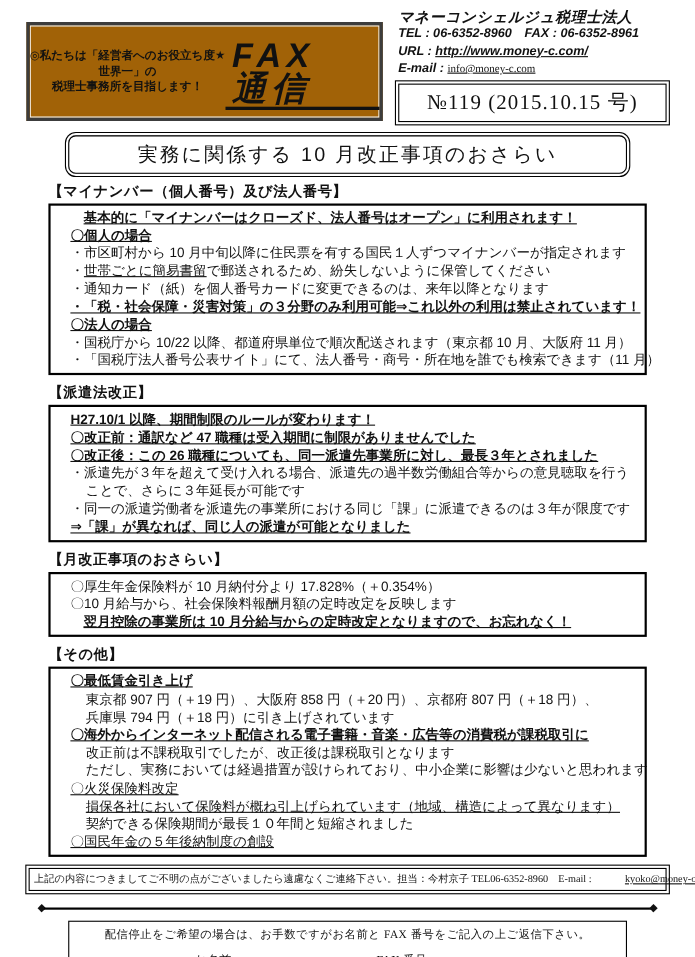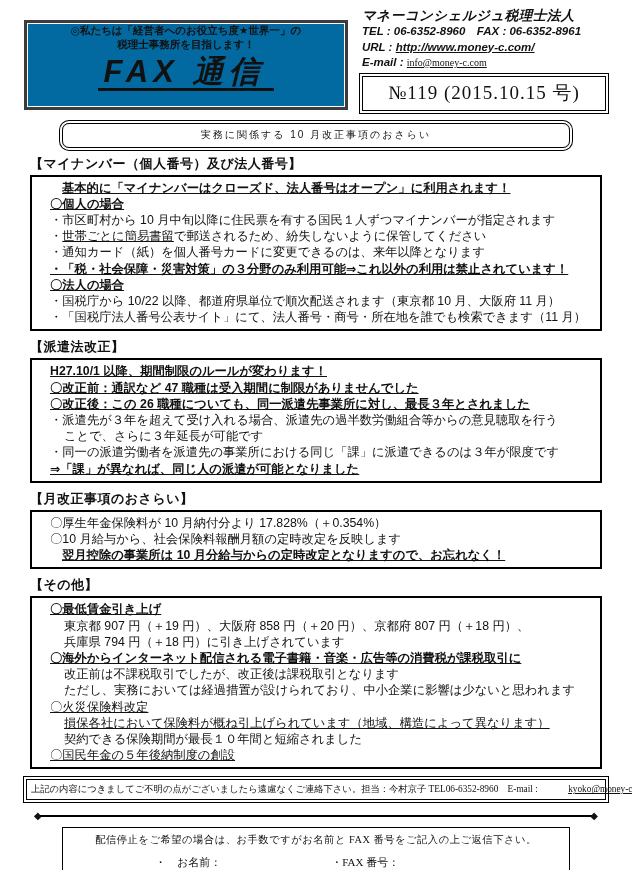--- a/index.html
+++ b/index.html
@@ -4,47 +4,47 @@
 <style>
   html,body{margin:0;padding:0;background:#fff;}
   .page{
     position:relative;width:632px;height:870px;margin:0 auto;background:#ffffff;
     font-family:"Liberation Sans","DejaVu Sans",sans-serif;color:#111;
     box-sizing:border-box;padding:7px 24px 0 24px;overflow:hidden;
   }
   
   .header-row{display:flex;align-items:flex-start;gap:14px;}
   .logo-box{
-    flex:0 0 318px;margin-top:13px;height:84px;background:#0369a1;
+    flex:0 0 318px;margin-top:13px;height:84px;background:#a16207;
     border:3px solid #3c3c3c;box-shadow:inset 0 0 0 1px #fafafa;
-    display:flex;flex-direction:column;align-items:center;justify-content:flex-start;
+    display:flex;flex-direction:row;align-items:center;justify-content:space-between;
   }
   .slogan{font-size:10.5px;font-weight:bold;line-height:14px;text-align:center;}
   .logo-title{
     margin-top:6px;font-size:31px;font-weight:bold;font-style:italic;
     letter-spacing:5px;line-height:30px;border-bottom:3px solid #111;padding:0 10px 1px 6px;
   }
   .header-right{flex:1;display:flex;flex-direction:column;}
   .company-name{font-size:13.5px;font-weight:bold;font-style:italic;line-height:17px;letter-spacing:.5px;}
   .contact-line{font-size:11.5px;font-weight:bold;font-style:italic;line-height:15.5px;}
   .contact-line a{color:#111;text-decoration:underline;}
   .email-value{font-family:"Liberation Serif","DejaVu Serif",serif;font-style:normal;font-weight:normal;font-size:10px;text-align:right;}
   .issue-box{
     margin-top:5px;margin-right:2px;border:1px solid #000;outline:1px solid #000;outline-offset:2px;
     text-align:center;padding:3px 0 4px 0;
     font-family:"Liberation Serif","DejaVu Serif",serif;font-size:19px;letter-spacing:1px;
   }
   
   .title-box{
     margin:12px auto 0 auto;width:506px;border:1px solid #000;border-radius:7px;
     box-shadow:0 0 0 2px #fff,0 0 0 3px #000;
-    text-align:center;font-size:10px;letter-spacing:2px;padding:4px 0 5px 0;
+    text-align:center;font-size:18px;letter-spacing:2px;padding:4px 0 5px 0;
   }
   
-  .main{margin:0 6px;}
+  .main{margin:0 20px;}
   .sec-heading{font-size:13px;font-weight:bold;margin:7px 0 2px 0;letter-spacing:.5px;}
   .content-box{border:2px solid #000;padding:3px 6px 4px 18px;}
   .line{font-size:12.3px;line-height:16.2px;white-space:nowrap;}
   .b{font-weight:bold;}
   .u{text-decoration:underline;}
   .ind1{padding-left:12px;}
   .ind2{padding-left:14px;}
   
   .contact-box{
     margin:10px 2px 0 2px;border:1px solid #000;outline:1px solid #000;outline-offset:2px;

